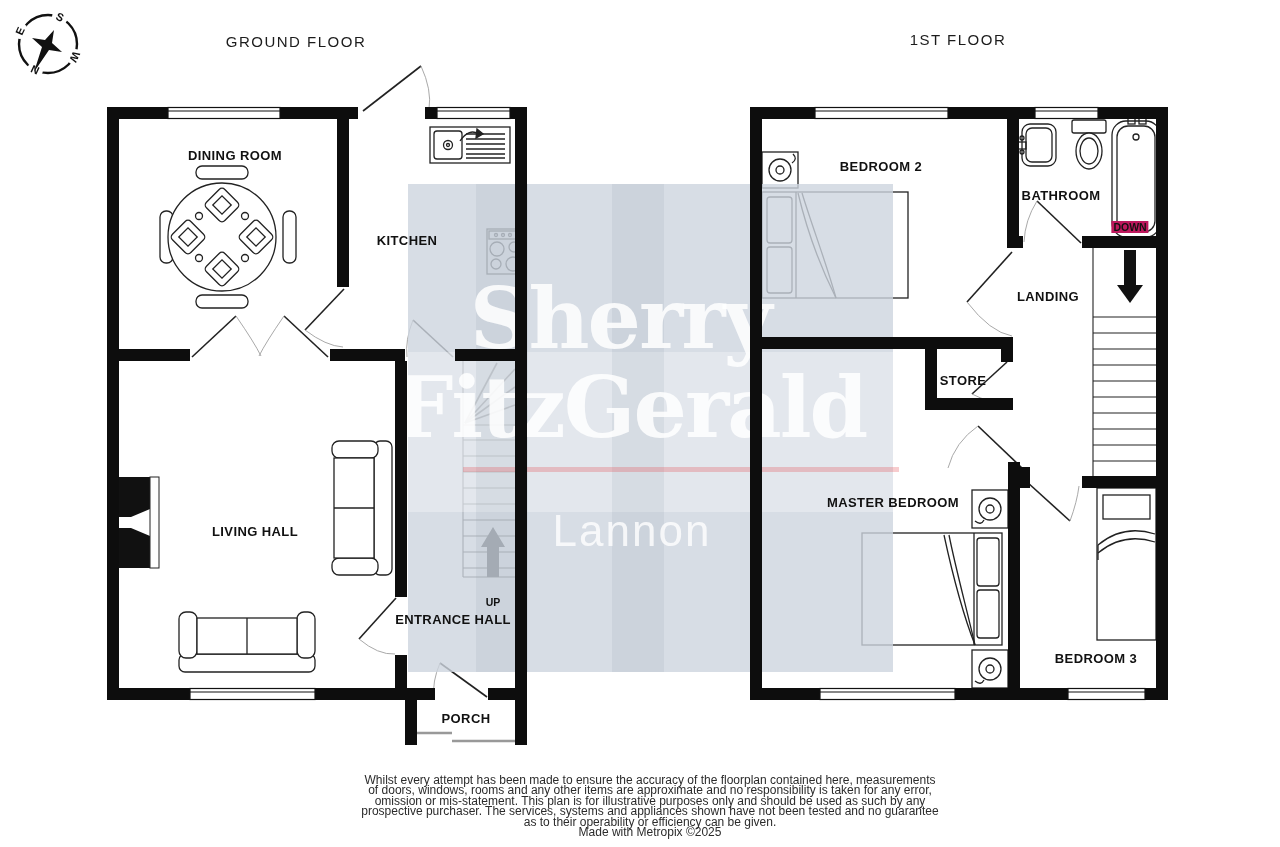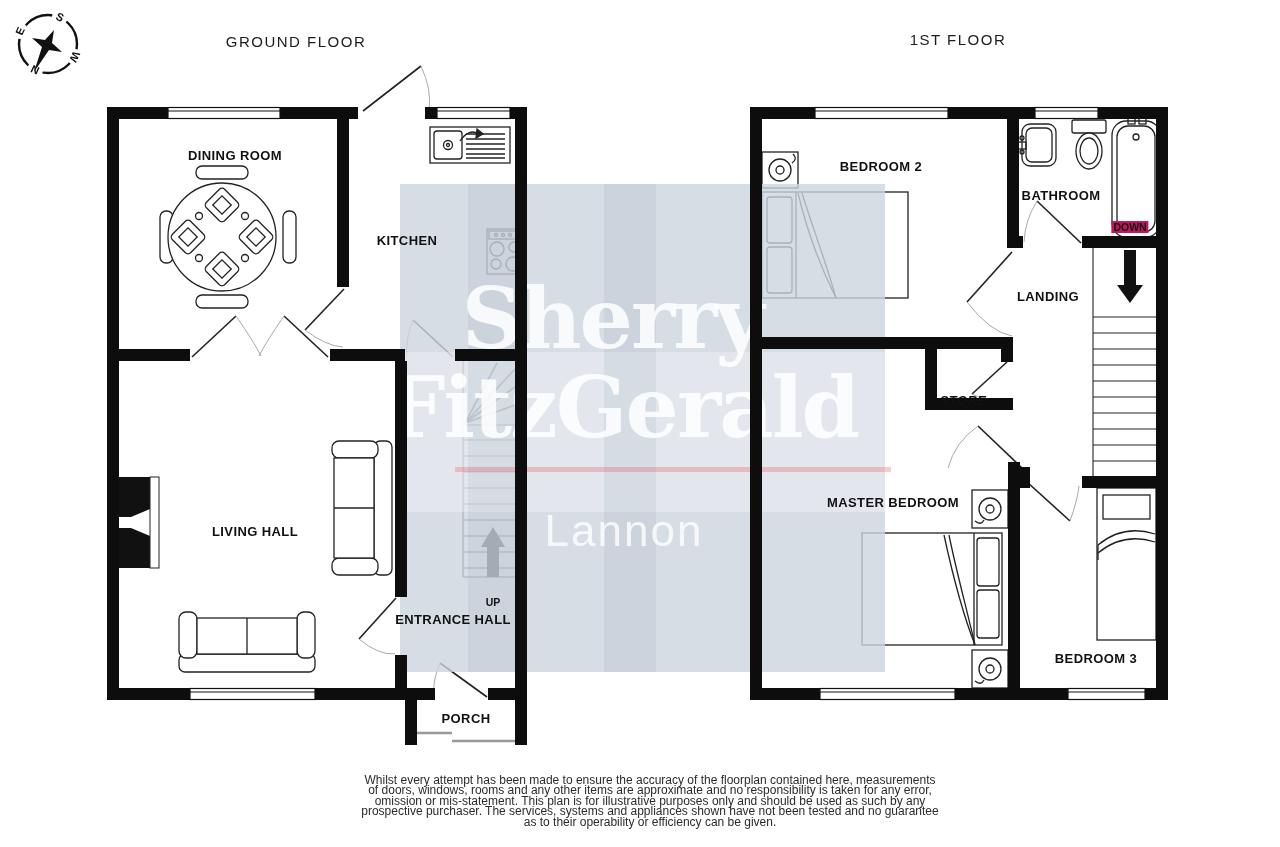--- a/index.html
+++ b/index.html
@@ -1,20 +1,20 @@
 <!DOCTYPE html>
 <html><head>
 <meta charset="utf-8">
 <style>
   html,body{margin:0;padding:0;background:#fff;}
   #stage{position:relative;width:1280px;height:847px;background:#ffffff;overflow:hidden;
          font-family:"Liberation Sans", sans-serif;}
   #stage svg{position:absolute;left:0;top:0;}
   #plan-under{z-index:1;}
-  #watermark{position:absolute;left:0;top:0;width:1248px;height:847px;z-index:2;pointer-events:none;}
+  #watermark{position:absolute;left:8px;top:0;width:1248px;height:847px;z-index:2;pointer-events:none;}
   #plan-walls{z-index:3;pointer-events:none;}
   #labels{position:absolute;left:0;top:0;width:1280px;height:847px;z-index:4;pointer-events:none;}
   .wm-box{position:absolute;left:400px;top:184px;width:485px;height:488px;background:rgba(205,213,222,0.80);}
   .wm-strip-h{position:absolute;left:400px;top:352px;width:485px;height:160px;background:rgba(255,255,255,0.30);}
   .wm-strip-v1{position:absolute;left:468px;top:184px;width:52px;height:488px;background:rgba(150,162,176,0.16);}
   .wm-strip-v2{position:absolute;left:604px;top:184px;width:52px;height:488px;background:rgba(150,162,176,0.16);}
   .wm-redline{position:absolute;left:455px;top:467px;width:436px;height:5px;background:rgba(228,85,94,0.30);}
   .wm-serif{position:absolute;transform:translate(-50%,-50%);font-family:"DejaVu Serif", serif;
             font-weight:bold;font-size:84px;color:rgba(255,255,255,0.85);white-space:nowrap;letter-spacing:-2px;}
   .wm-sans{position:absolute;transform:translate(-50%,-50%);font-family:"Liberation Sans", sans-serif;
@@ -338,30 +338,31 @@
     <div class="room-label" style="left:407px;top:240px;">KITCHEN</div>
     <div class="room-label" style="left:255px;top:531px;">LIVING HALL</div>
     <div class="small-label" style="left:493px;top:602px;">UP</div>
     <div class="room-label" style="left:453px;top:619px;">ENTRANCE HALL</div>
     <div class="room-label" style="left:466px;top:718px;">PORCH</div>
 
     <div class="room-label" style="left:881px;top:166px;">BEDROOM 2</div>
     <div class="room-label" style="left:1061px;top:195px;">BATHROOM</div>
     <div class="small-label bg-white" style="left:1130px;top:227px;">DOWN</div>
     <div class="room-label" style="left:1048px;top:296px;">LANDING</div>
-    <div class="room-label" style="left:963px;top:400px;font-style:italic;">STORE</div>
+    <div class="room-label" style="left:963px;top:380px;">STORE</div>
     <div class="room-label" style="left:893px;top:473px;margin-top:29px;">MASTER BEDROOM</div>
     <div class="room-label" style="left:1096px;top:658px;">BEDROOM 3</div>
 
     <div id="disclaimer">
       <div>Whilst every attempt has been made to ensure the accuracy of the floorplan contained here, measurements</div>
       <div>of doors, windows, rooms and any other items are approximate and no responsibility is taken for any error,</div>
       <div>omission or mis-statement. This plan is for illustrative purposes only and should be used as such by any</div>
       <div>prospective purchaser. The services, systems and appliances shown have not been tested and no guarantee</div>
       <div>as to their operability or efficiency can be given.</div>
+      <div>Made with Metropix ©2025</div>
     </div>
   </div>
 
   <svg id="compass" width="110" height="100" viewBox="1150 725 110 100">
     <circle cx="1198" cy="769" r="29" fill="none" stroke="#111" stroke-width="2.4"></circle>
     <circle cx="1210" cy="742" r="8" fill="#fff"></circle>
     <circle cx="1225" cy="782" r="8" fill="#fff"></circle>
     <circle cx="1185" cy="795" r="8" fill="#fff"></circle>
     <circle cx="1170" cy="756" r="8" fill="#fff"></circle>
     <polygon fill="#111" points="1204,755 1202,768 1212,777 1199,775 1184,797 1192,772 1182,763 1195,765"></polygon>

